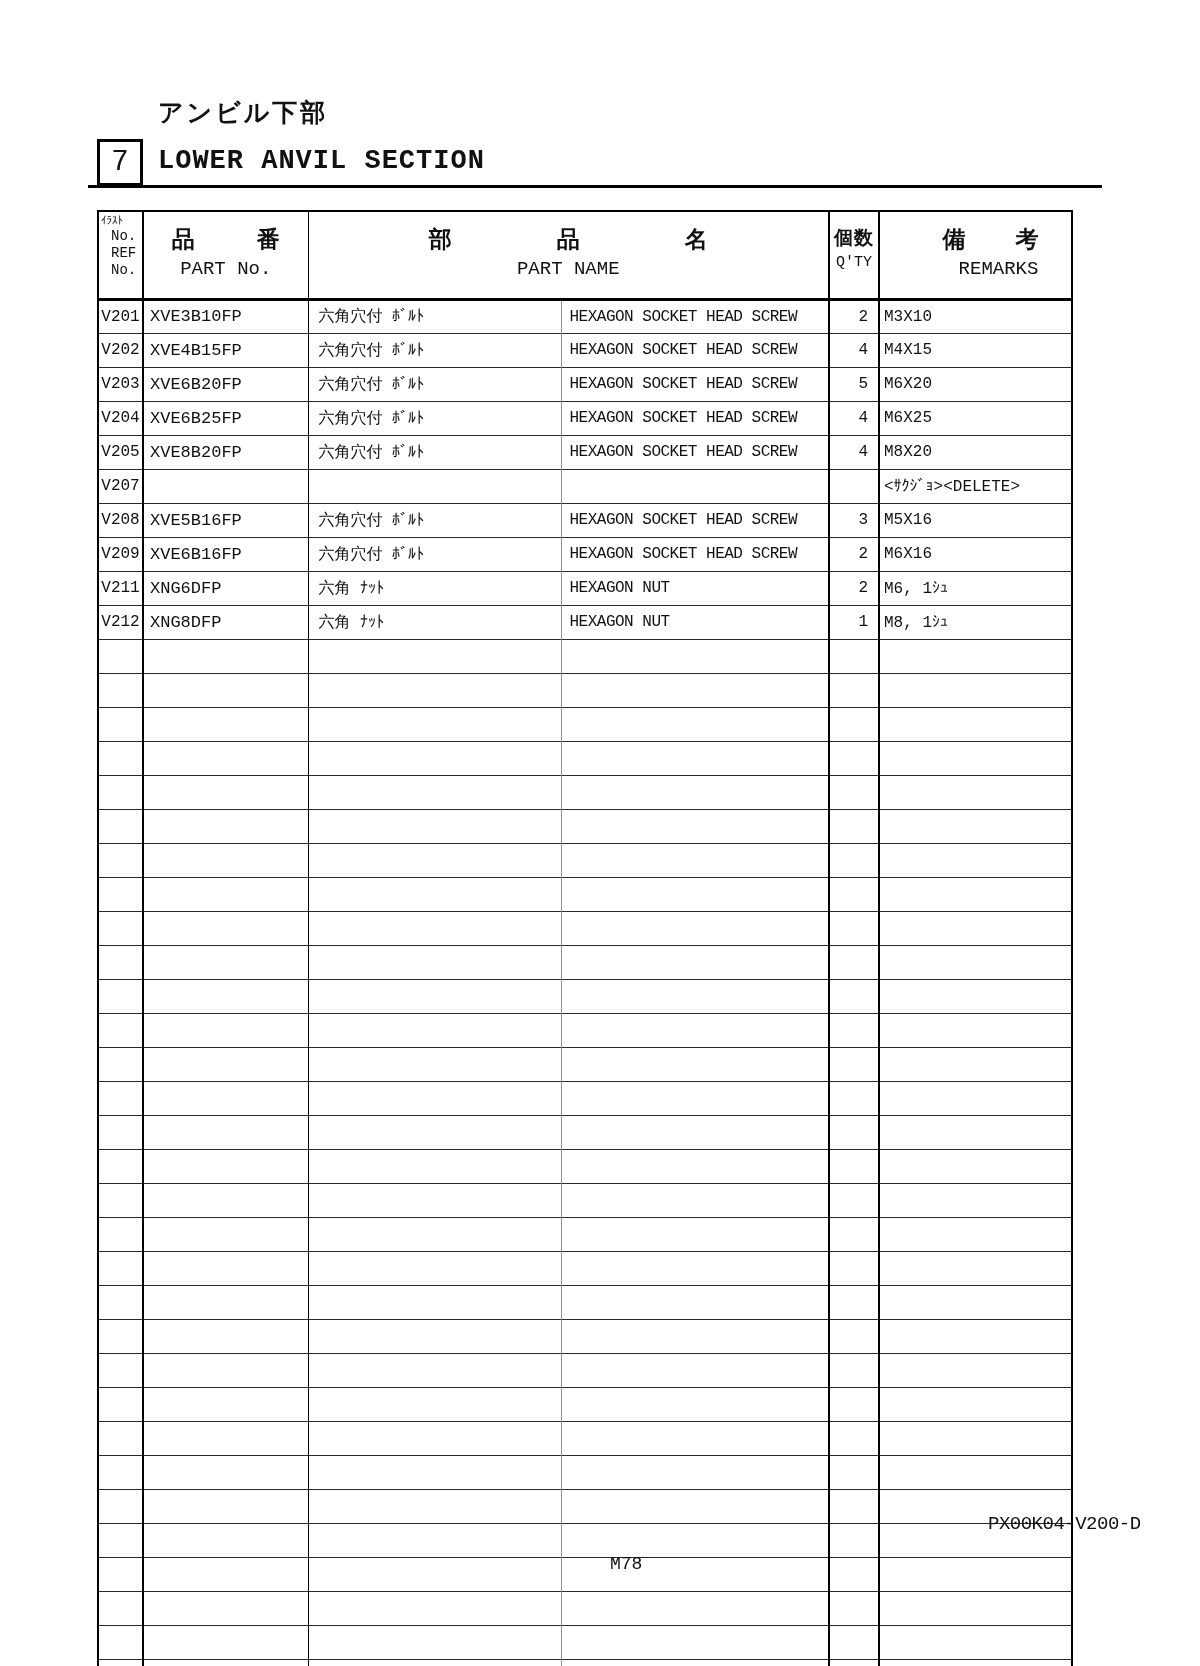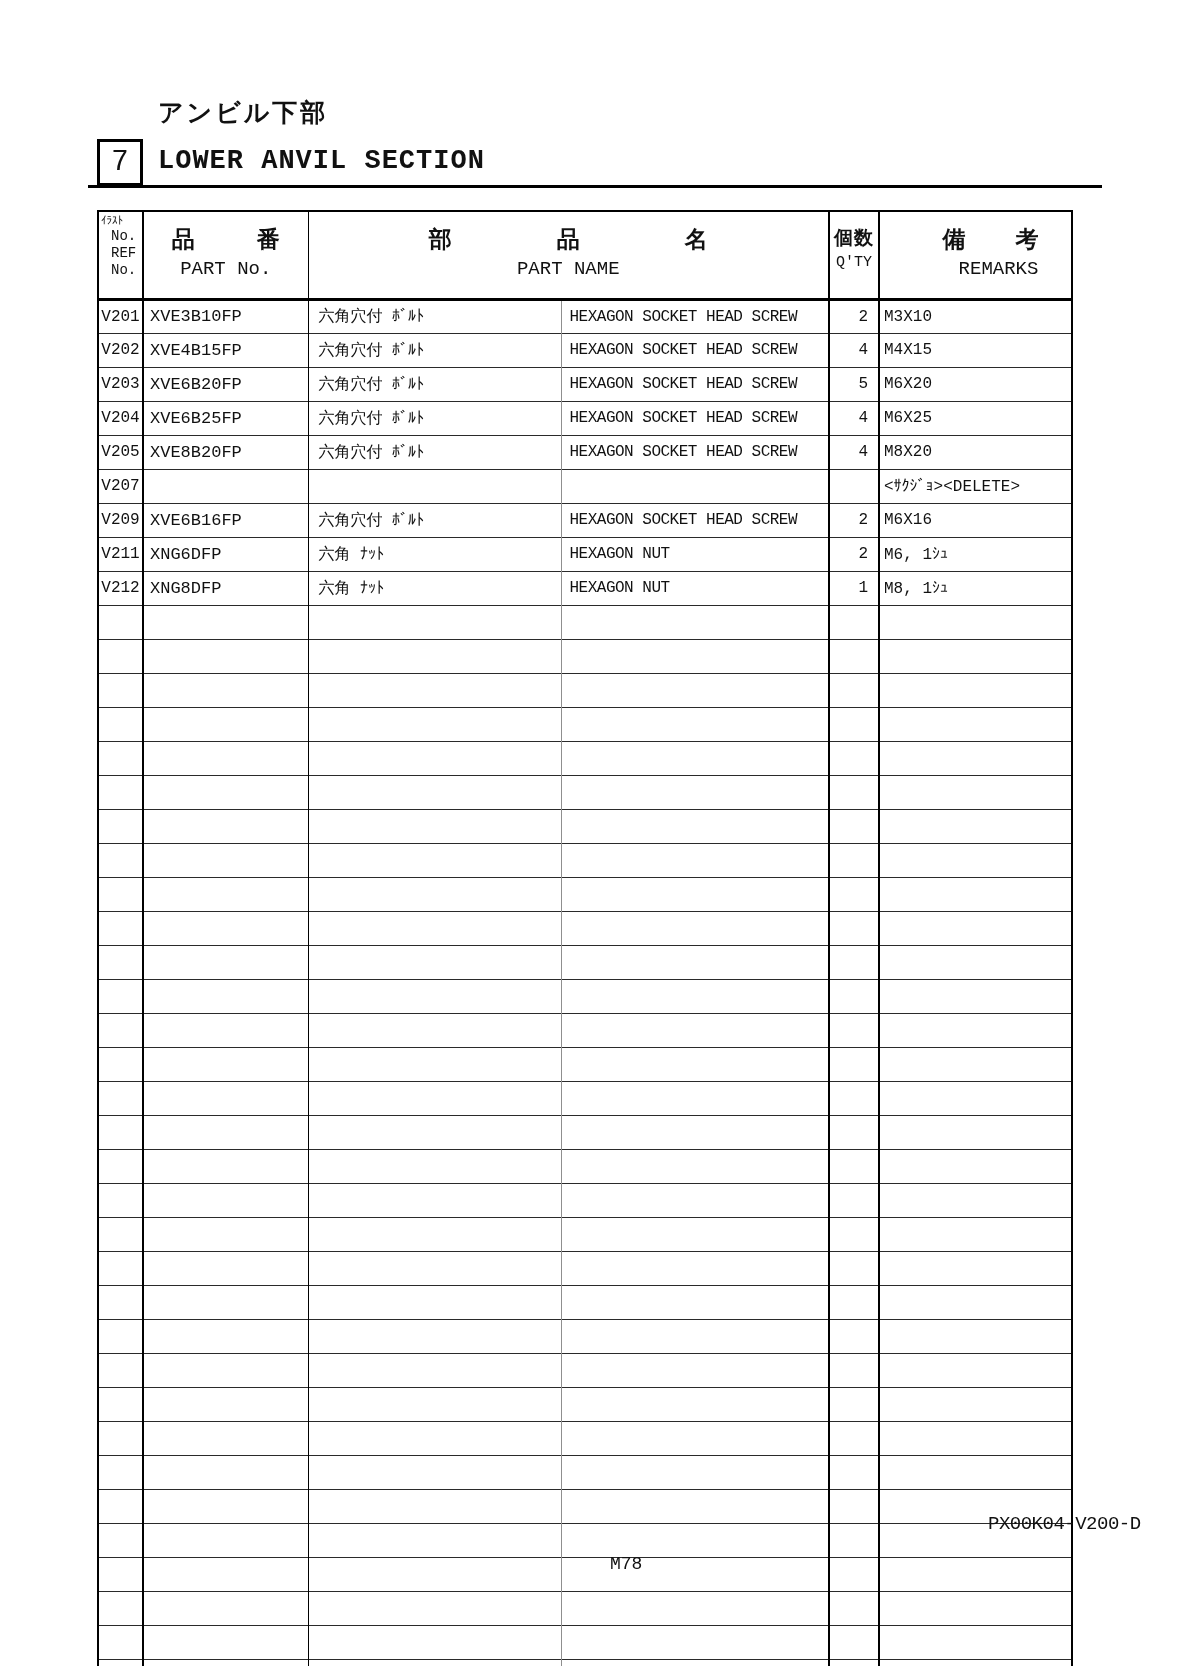--- a/index.html
+++ b/index.html
@@ -190,20 +190,28 @@
   </tr>
         <tr>
     <td class="c-ref">V207</td>
     <td class="c-part"></td>
     <td class="c-jp"></td>
     <td class="c-en"></td>
     <td class="c-qty"></td>
     <td class="c-rem">&lt;ｻｸｼﾞｮ&gt;&lt;DELETE&gt;</td>
   </tr>
         <tr>
+    <td class="c-ref">V208</td>
+    <td class="c-part">XVE5B16FP</td>
+    <td class="c-jp">六角穴付 ﾎﾞﾙﾄ</td>
+    <td class="c-en">HEXAGON SOCKET HEAD SCREW</td>
+    <td class="c-qty">3</td>
+    <td class="c-rem">M5X16</td>
+  </tr>
+        <tr>
     <td class="c-ref">V209</td>
     <td class="c-part">XVE6B16FP</td>
     <td class="c-jp">六角穴付 ﾎﾞﾙﾄ</td>
     <td class="c-en">HEXAGON SOCKET HEAD SCREW</td>
     <td class="c-qty">2</td>
     <td class="c-rem">M6X16</td>
   </tr>
         <tr>
     <td class="c-ref">V211</td>
     <td class="c-part">XNG6DFP</td>

